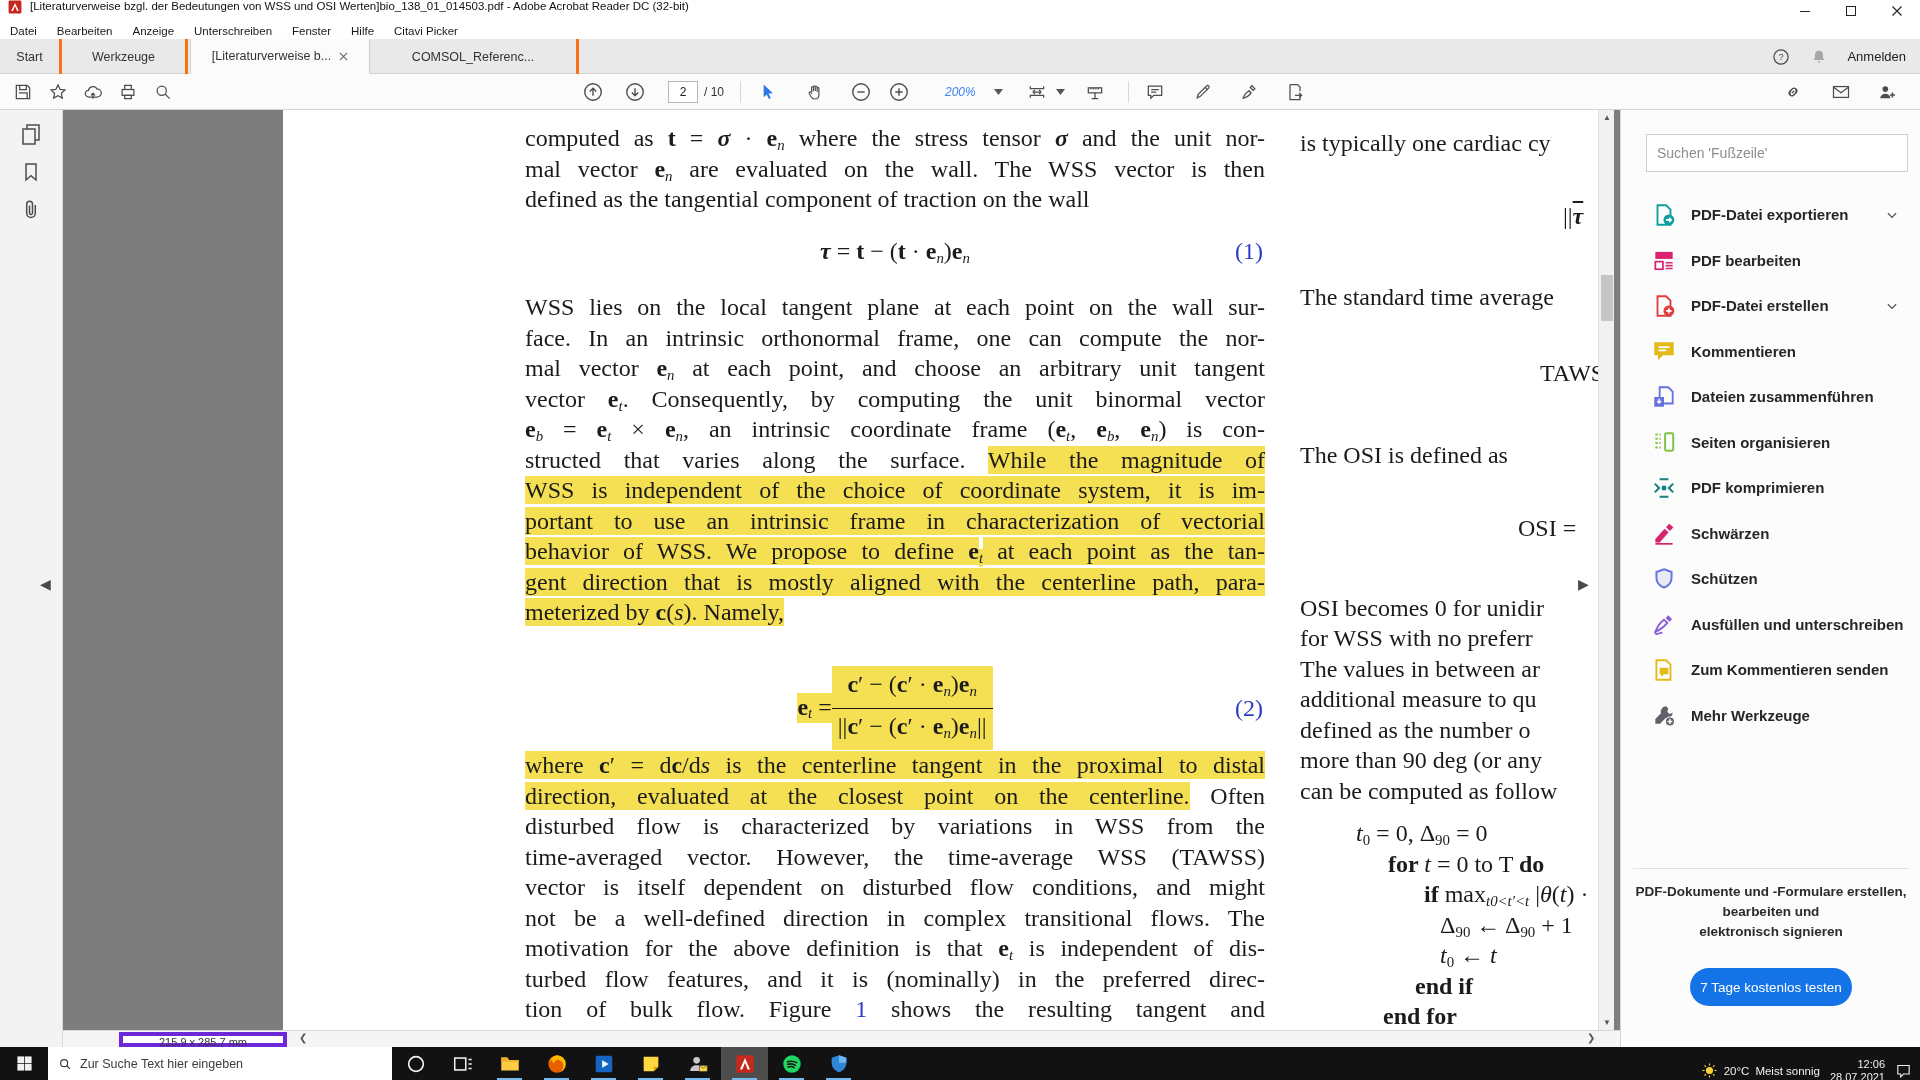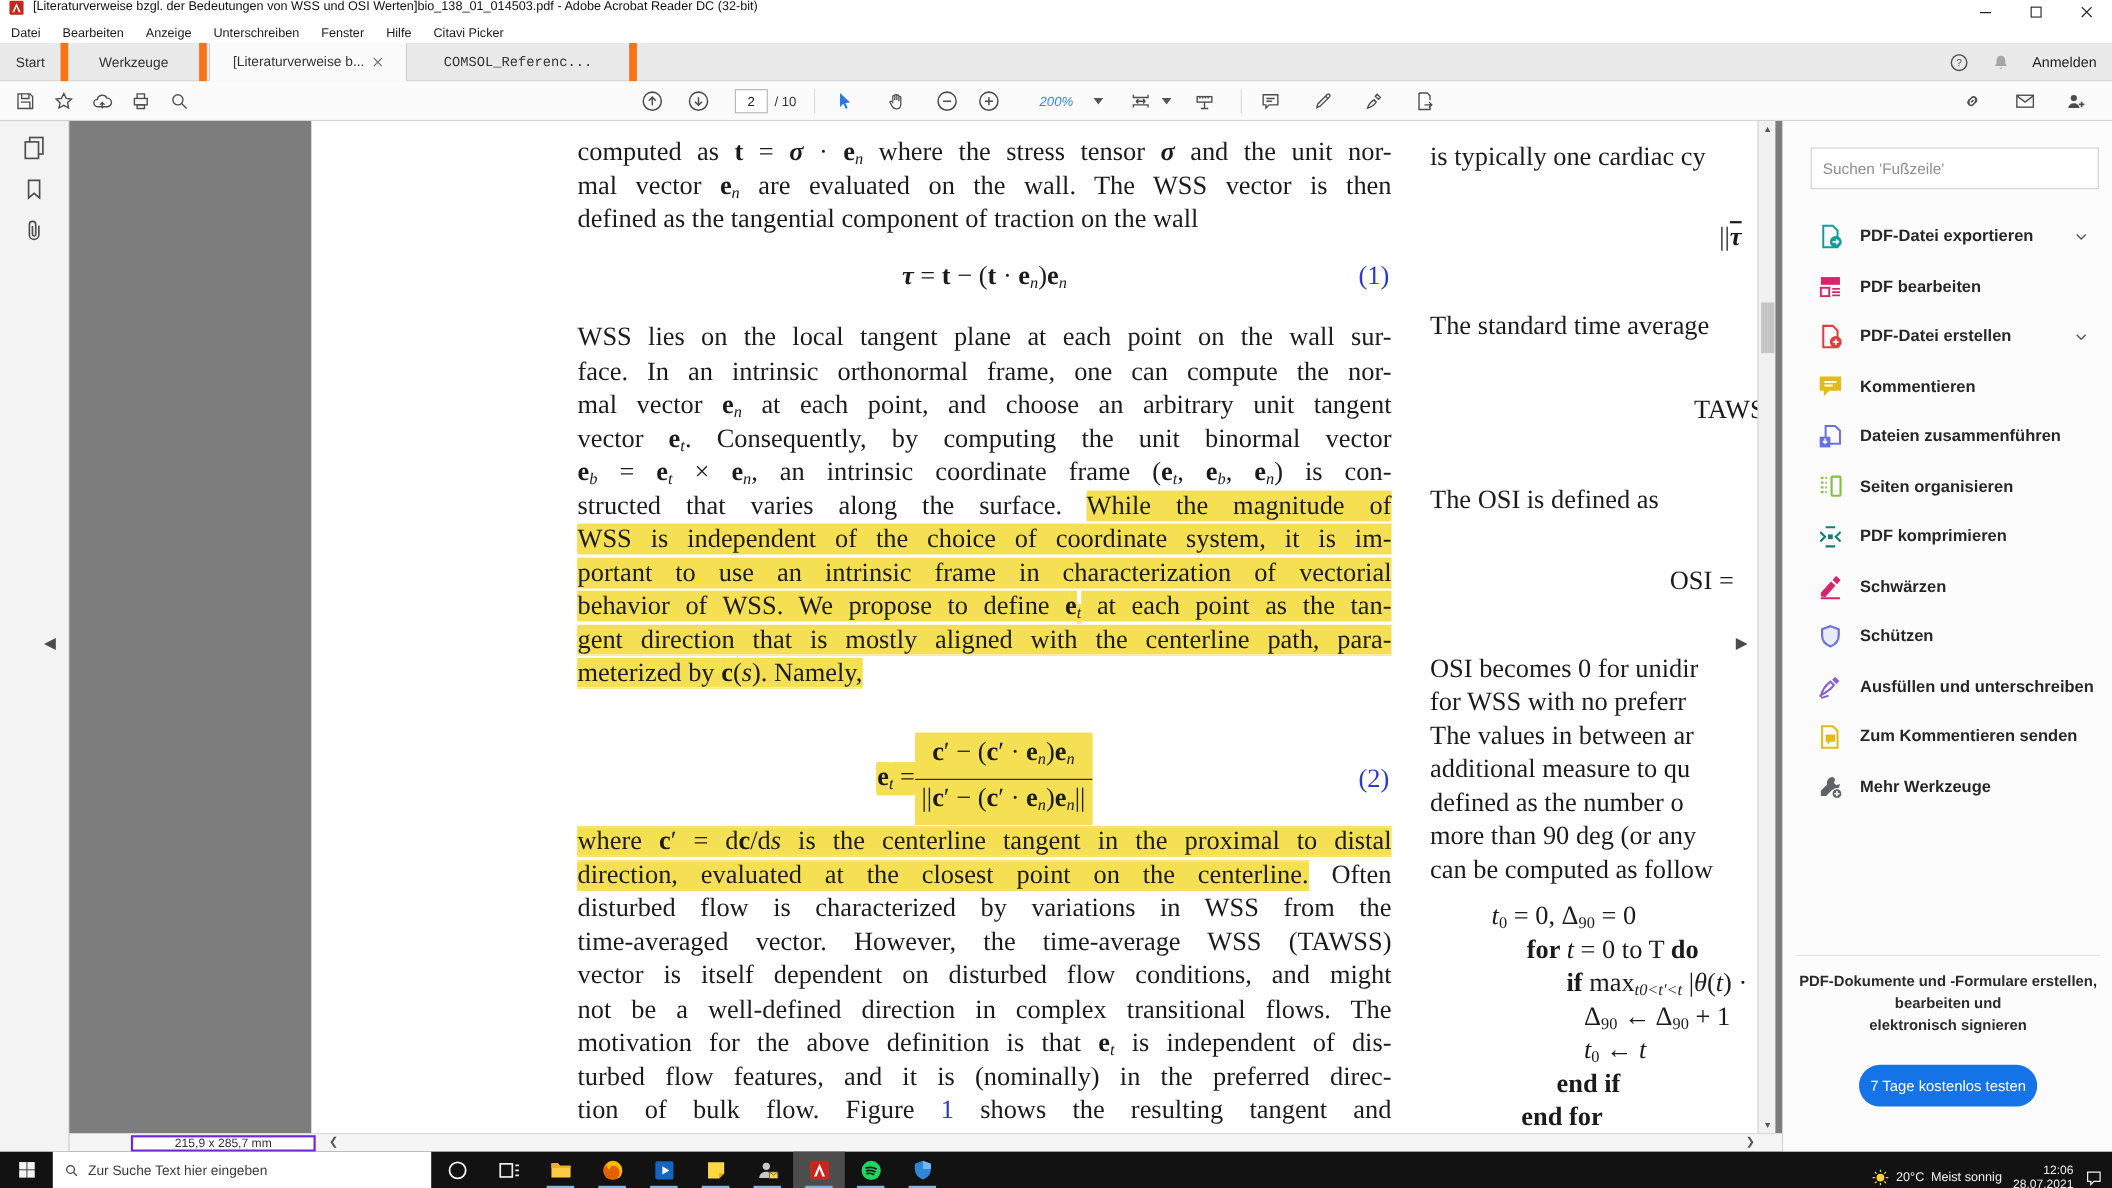--- a/index.html
+++ b/index.html
@@ -16,21 +16,21 @@
   #win-controls { position:absolute; right:0; top:0; height:22px; display:flex; }
   #win-controls .wc { width:46px; height:22px; display:flex; align-items:center; justify-content:center; }
 
   
   #menubar { left:0; top:22px; width:1920px; height:17px; background:#fff; display:flex; align-items:center; }
   .menu-item { font-size:11.5px; color:#1a1a1a; padding:0 10px; }
 
   
   #tabbar { left:0; top:39px; width:1920px; height:35px; background:#e9e9e9; border-bottom:1px solid #d0d0d0; }
   .tab { position:absolute; top:0; height:35px; display:flex; align-items:center; justify-content:center; font-size:12.5px; color:#333; }
-  .tab.plain { border-right:7px solid #f97316;justify-content:center; }
+  .tab.plain { border-right:3px solid #f97316;justify-content:center; }
   #tab-doc { background:#fbfbfb; border-left:1px solid #cfcfcf; border-right:1px solid #cfcfcf; border-bottom:1px solid #fbfbfb; }
   #tab-doc .close-x { margin-left:8px; }
   #tabbar-right { position:absolute; right:14px; top:0; height:35px; display:flex; align-items:center; gap:18px; }
   #signin-label { font-size:13px; color:#222; }
 
   
   #toolbar { left:0; top:74px; width:1920px; height:36px; background:#fbfbfb; border-bottom:1px solid #d2d2d2; }
   .tb-abs { position:absolute; top:3px; }
   .tsep { position:absolute; top:7px; width:1px; height:22px; background:#d8d8d8; }
   #page-num-box { position:absolute; left:668px; top:7px; width:30px; height:22px; border:1px solid #b5b5b5; background:#fff; font-size:12px; text-align:center; line-height:20px; color:#222; }
@@ -64,21 +64,21 @@
   #eq2 .frac { display:inline-flex; flex-direction:column; align-items:center; }
   #eq2 .frac .den { border-top:1.6px solid #1b1b1b; }
   #eq2 .num,#eq2 .den { padding:1px 6px; line-height:32px; white-space:pre; }
 
   
   #vscroll { position:absolute; left:1535px; top:0; width:16px; height:920px; background:#f1f1f1; border-left:1px solid #e0e0e0; }
   #vthumb { position:absolute; left:2px; top:165px; width:12px; height:46px; background:#c5c5c5; }
   .scroll-arrow { position:absolute; left:0; width:16px; font-size:8px; color:#555; text-align:center; }
   .navarrow { font-size:14px; color:#4a4a4a; }
   #statusrow { position:absolute; left:0; top:920px; width:1557px; height:17px; background:#f5f5f5; border-top:1px solid #d9d9d9; }
-  #dims-box { position:absolute; left:56px; top:1px; width:168px; height:15px; background:#fff; border:2px solid #6d28d9;
+  #dims-box { position:absolute; left:56px; top:1px; width:168px; height:15px; background:#fff; border:4px solid #6d28d9;
               font-size:11px; color:#333; text-align:center; line-height:13px; }
   #hscroll-left { position:absolute; left:236px; top:1px; font-size:10px; color:#555; }
   #hscroll-right { position:absolute; left:1524px; top:1px; font-size:10px; color:#555; }
 
   
   #rightpanel { left:1620px; top:110px; width:300px; height:937px; background:#fcfcfc; border-left:1px solid #d4d4d4; }
   #panel-search { position:absolute; left:25px; top:24px; width:262px; height:38px; border:1px solid #cfcfcf; background:#fff;
                   font-size:14px; color:#555; padding:0 10px; outline:none; }
   #panel-search::placeholder { color:#8e8e8e; }
   #tool-list { position:absolute; left:0; top:82px; width:300px; }
@@ -149,21 +149,21 @@
     </div>
   <div class="tab plain" style="left:62px;width:126px;">
       <span>Werkzeuge</span>
     </div>
   <div class="tab" id="tab-doc" style="left:190px;width:180px;">
     <span>[Literaturverweise b...</span>
     <svg class="close-x" width="9" height="9" viewBox="0 0 10 10">
         <path d="M1 1l8 8M9 1l-8 8" stroke="#666" stroke-width="1.2"></path>
       </svg>
   </div>
-  <div class="tab plain" style="left:370px;width:209px;border-left:none;font-family:Liberation Mono, monospace;">
+  <div class="tab plain" style="left:370px;width:209px;border-left:none;">
       <span>COMSOL_Referenc...</span>
     </div>
   <div id="tabbar-right">
     <svg width="20" height="20" viewBox="0 0 24 24">
         <circle cx="12" cy="12" r="8.5" fill="none" stroke="#4d4d4d" stroke-width="1.5"></circle>
         <text x="12" y="16" font-size="11" text-anchor="middle" fill="#4d4d4d" font-family="Liberation Sans">?</text>
       </svg>
     <svg width="20" height="20" viewBox="0 0 24 24">
         <path d="M12 4.5a4.8 4.8 0 0 1 4.8 4.8V13l1.7 2.7H5.5L7.2 13V9.3A4.8 4.8 0 0 1 12 4.5z" fill="#a6a6a6"></path>
         <path d="M10.5 17.5a1.5 1.5 0 0 0 3 0z" fill="#a6a6a6"></path>

